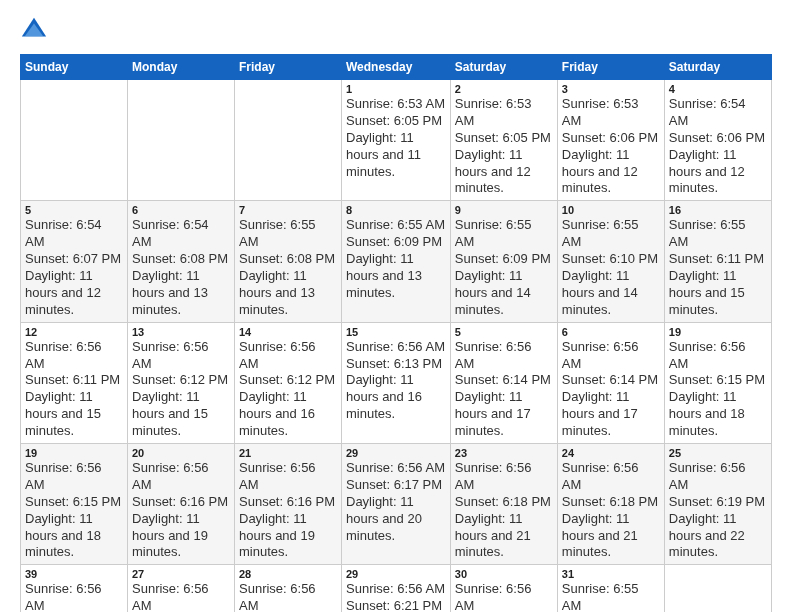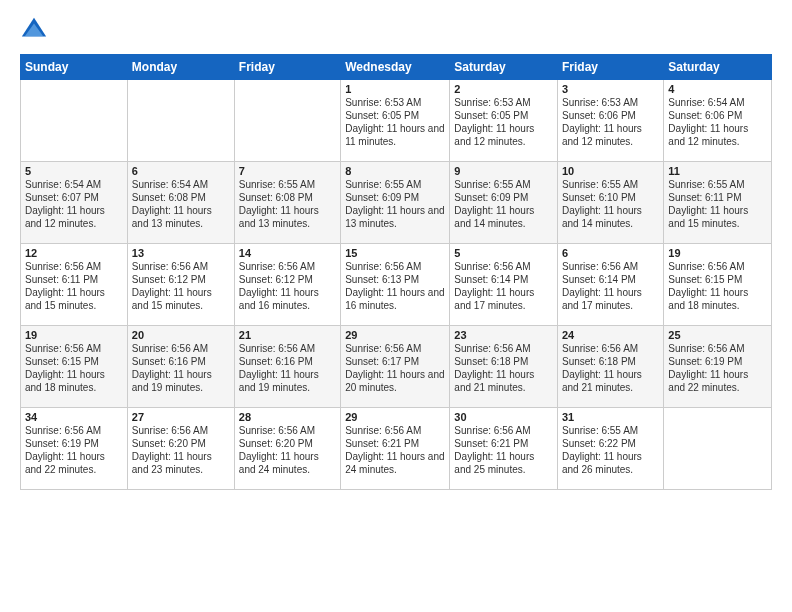--- a/index.html
+++ b/index.html
@@ -78,21 +78,21 @@
     .calendar tr:nth-child(even) td {
       background: #f5f5f5;
     }
     .day-number {
       font-size: 11px;
       font-weight: bold;
       margin-bottom: 1px;
       color: #222;
     }
     .day-info {
-      font-size: 10px;
+      font-size: 13px;
       line-height: 1.3;
       color: #333;
     }
     .empty-cell {
       background: #f9f9f9;
     }
   </style>
 </head>
 <body>
 
@@ -187,21 +187,21 @@
 Sunset: 6:09 PM
 Daylight: 11 hours and 14 minutes.</div>
           </td>
           <td>
             <div class="day-number">10</div>
             <div class="day-info" style="white-space: pre-line;">Sunrise: 6:55 AM
 Sunset: 6:10 PM
 Daylight: 11 hours and 14 minutes.</div>
           </td>
           <td>
-            <div class="day-number">11</div>
+            <div class="day-number">16</div>
             <div class="day-info" style="white-space: pre-line;">Sunrise: 6:55 AM
 Sunset: 6:11 PM
 Daylight: 11 hours and 15 minutes.</div>
           </td>
         </tr>
         <tr>
           <td>
             <div class="day-number">12</div>
             <div class="day-info" style="white-space: pre-line;">Sunrise: 6:56 AM
 Sunset: 6:11 PM
@@ -283,21 +283,21 @@
           </td>
           <td>
             <div class="day-number">25</div>
             <div class="day-info" style="white-space: pre-line;">Sunrise: 6:56 AM
 Sunset: 6:19 PM
 Daylight: 11 hours and 22 minutes.</div>
           </td>
         </tr>
         <tr>
           <td>
-            <div class="day-number">34</div>
+            <div class="day-number">39</div>
             <div class="day-info" style="white-space: pre-line;">Sunrise: 6:56 AM
 Sunset: 6:19 PM
 Daylight: 11 hours and 22 minutes.</div>
           </td>
           <td>
             <div class="day-number">27</div>
             <div class="day-info" style="white-space: pre-line;">Sunrise: 6:56 AM
 Sunset: 6:20 PM
 Daylight: 11 hours and 23 minutes.</div>
           </td>

